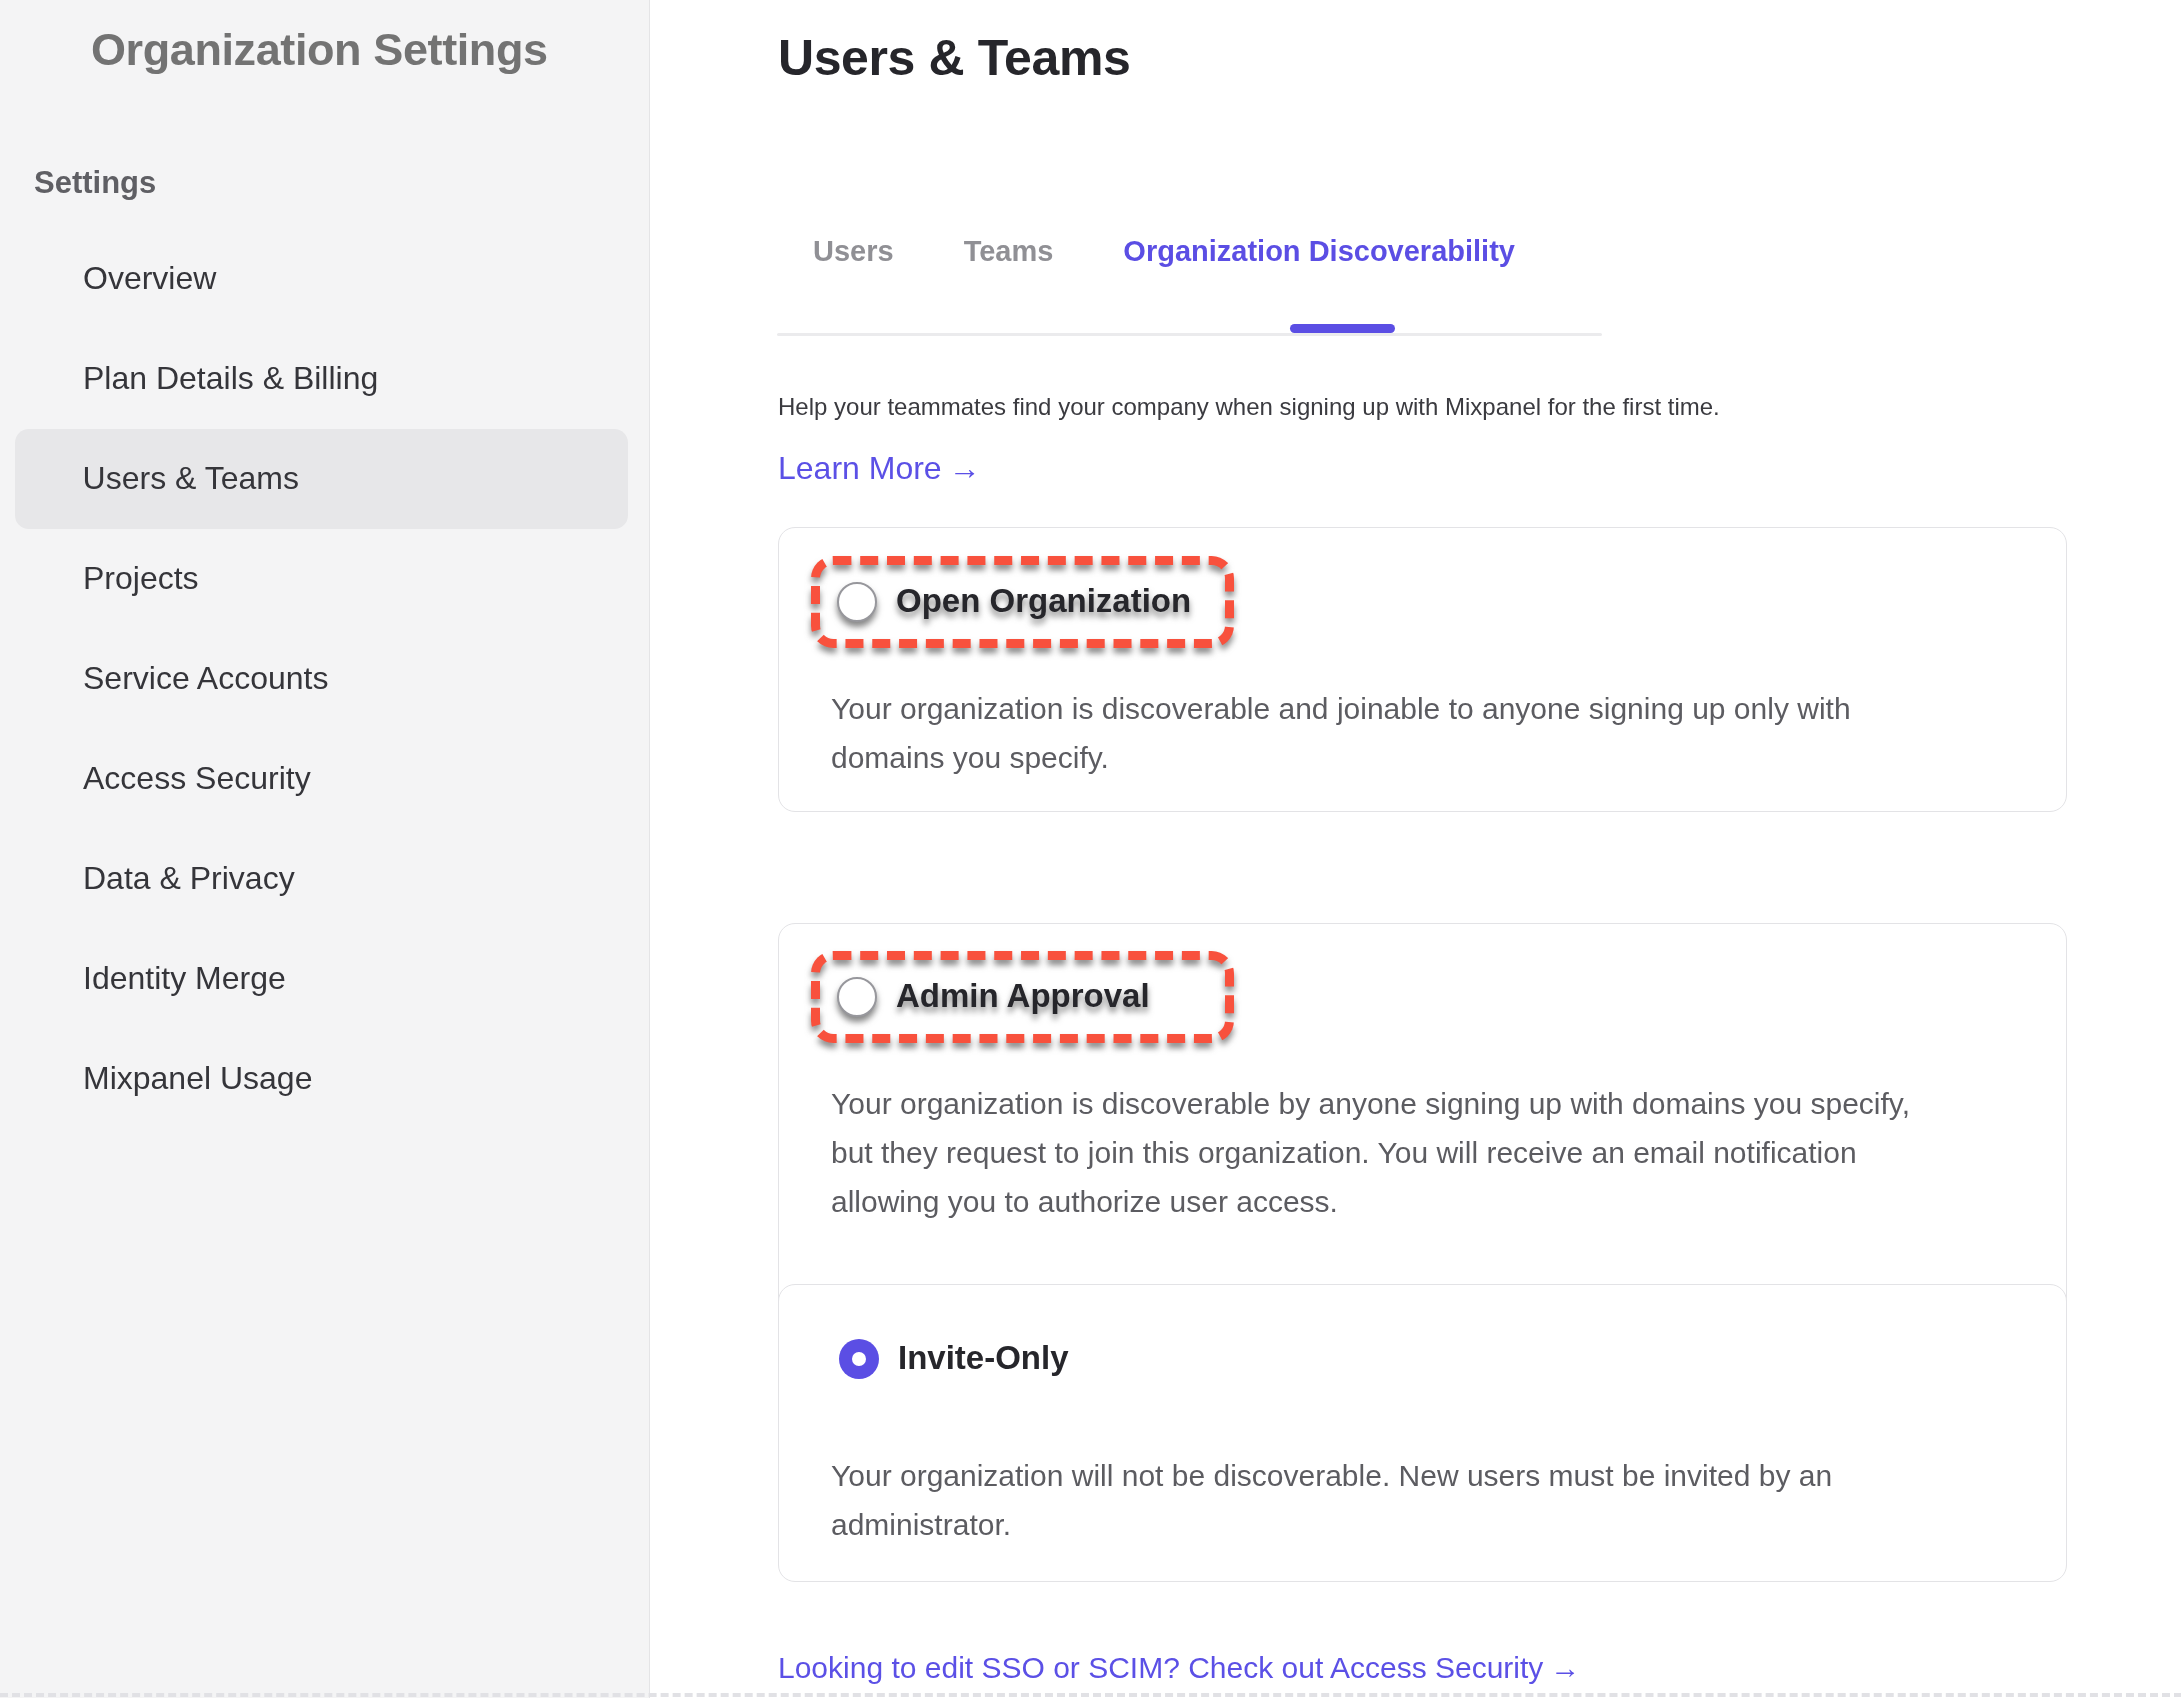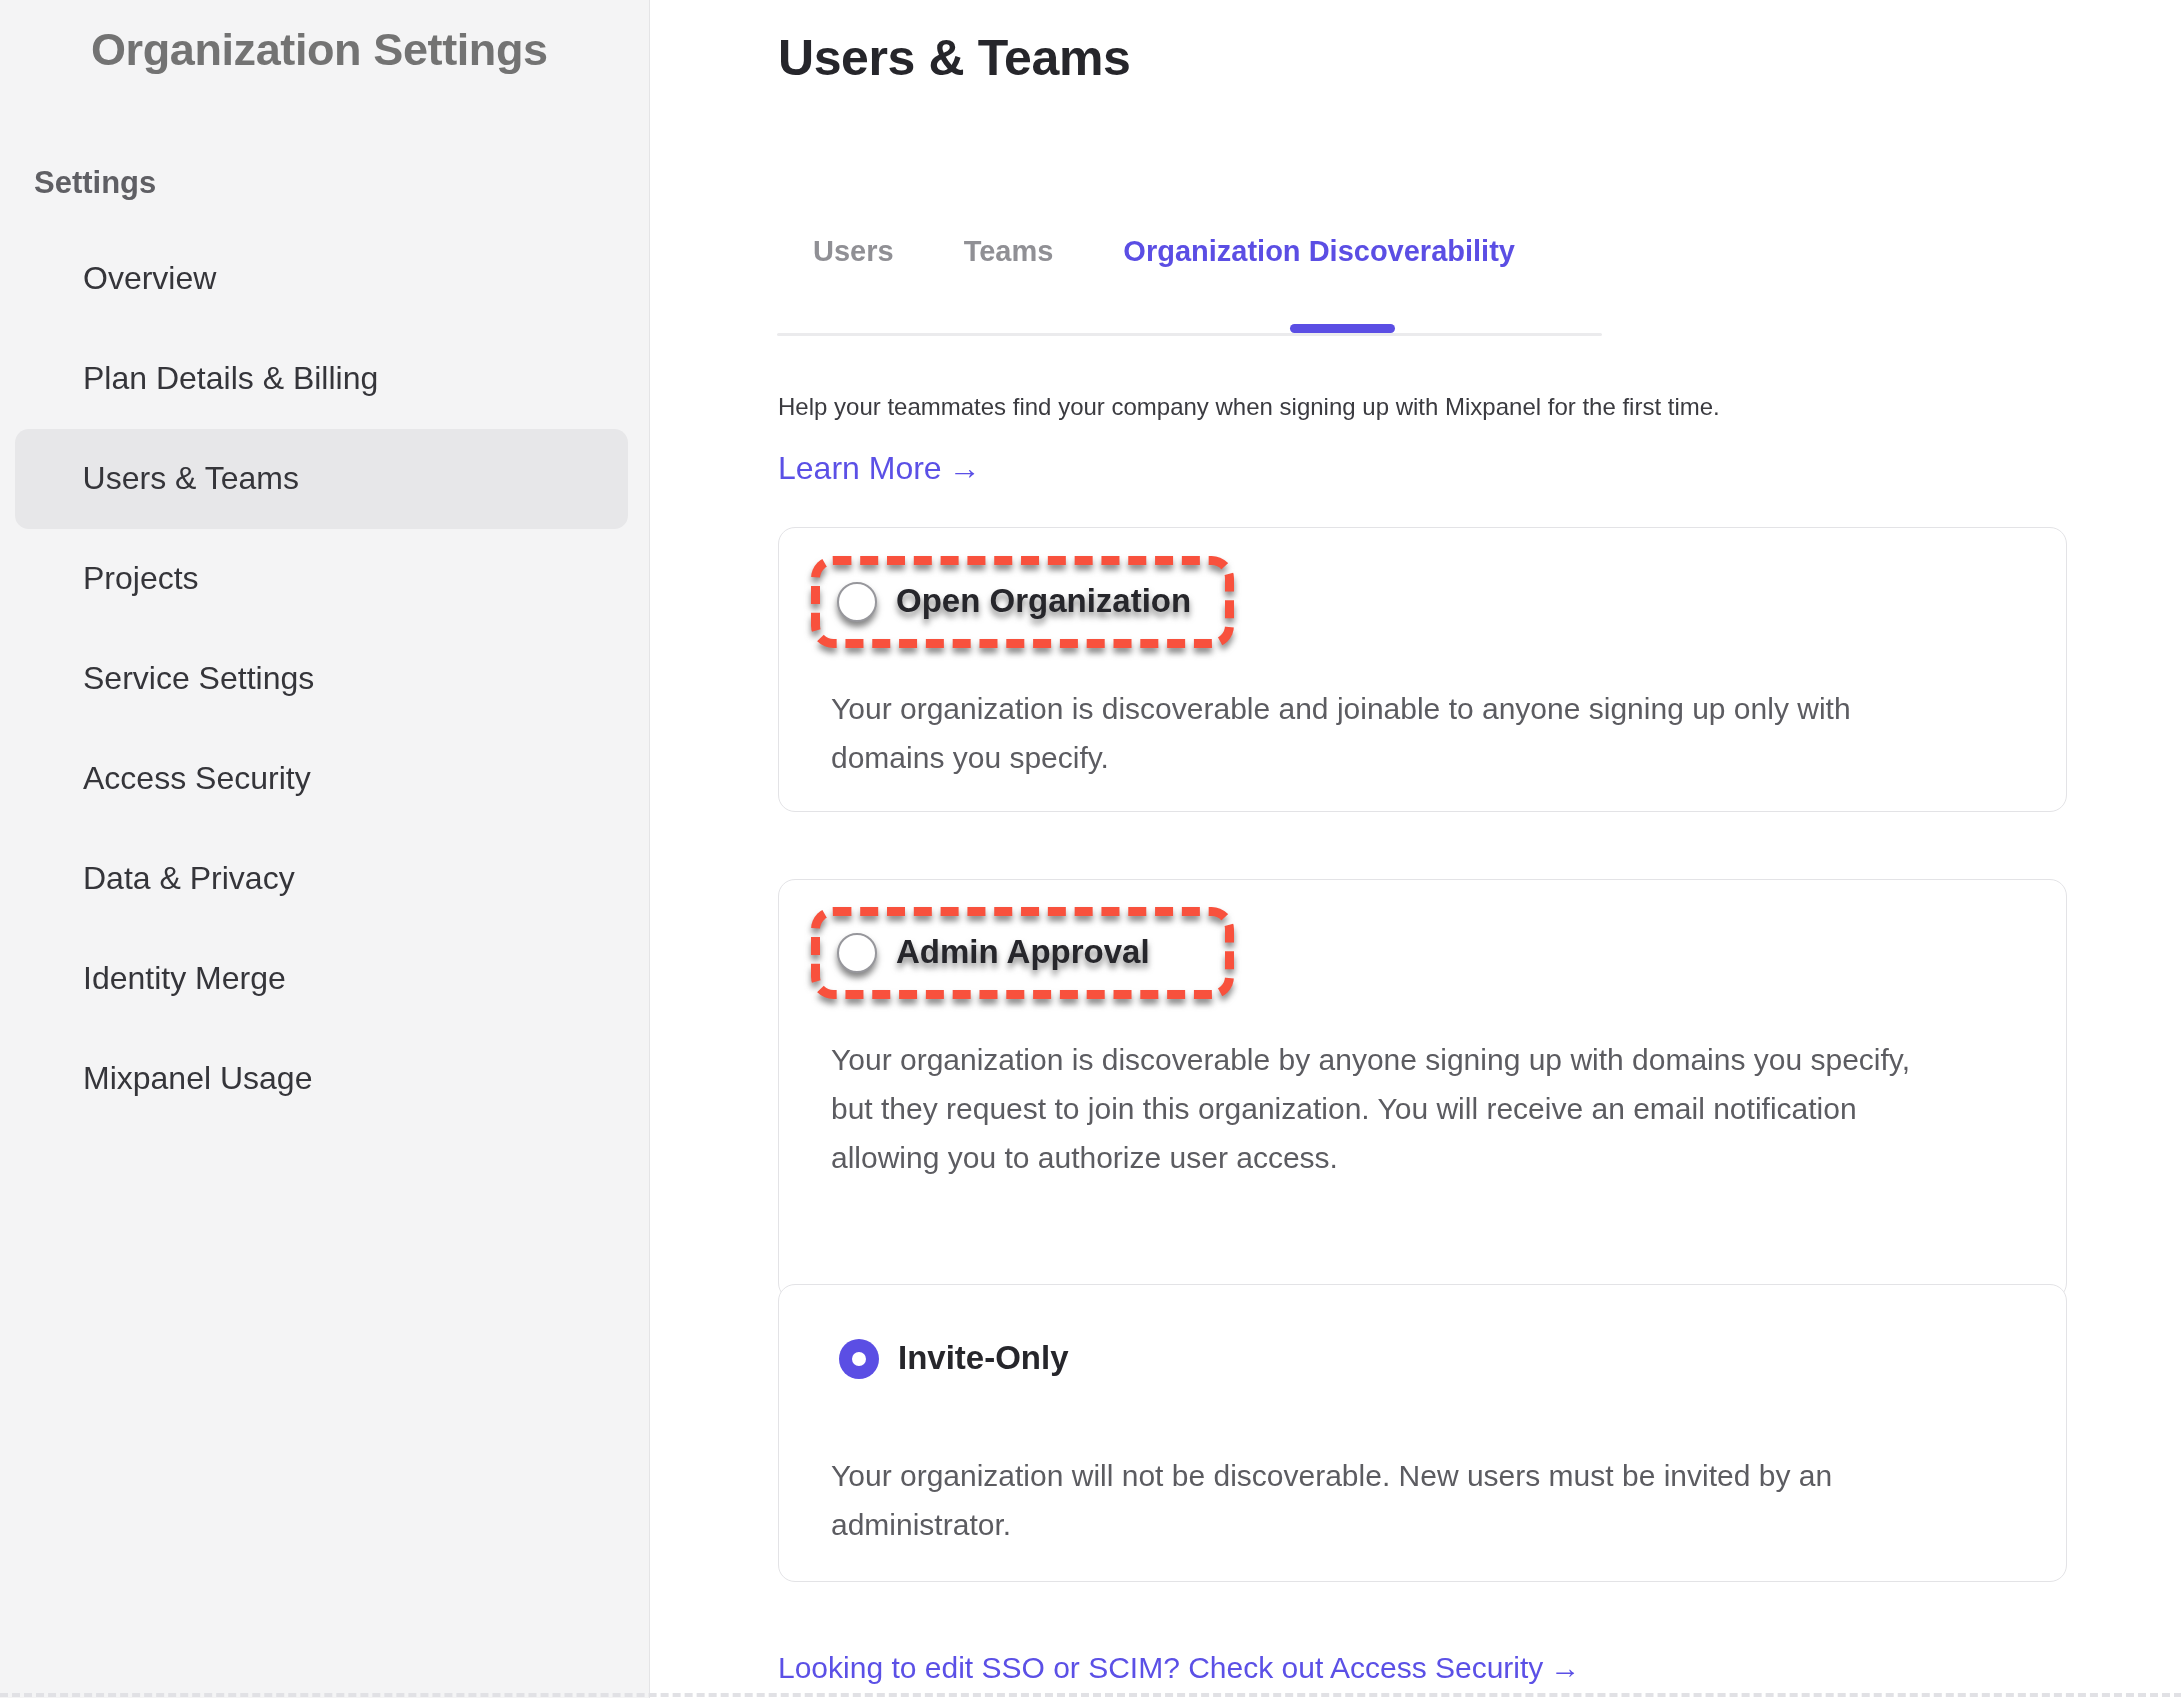--- a/index.html
+++ b/index.html
@@ -61,21 +61,21 @@
     line-height:43px; cursor:pointer;
   }
   .learn-more .arrow { margin-left:6.9px; }
 
   
   .card {
     position:absolute; left:126px; width:1289px;
     border:1.7px solid #e3e3e6; border-radius:17px; background:#ffffff;
   }
   .card-open    { top:527px;  height:285px; }
-  .card-admin   { top:879px; height:421px; }
+  .card-admin   { top:923px; height:421px; }
   .card-invite  { top:1284px; height:298px; }
 
   .highlight-annotation {
     margin:28px 0 0 32px; width:423px; height:92px;
     border:9.5px dashed #f8513d; border-radius:22.4px;
     display:flex; align-items:center; padding:0 17px;
     filter:drop-shadow(0 5.2px 3.4px rgba(55,55,55,0.6));
   }
   .card-admin .highlight-annotation { margin-top:27px; }
 
@@ -116,21 +116,21 @@
 <div class="app">
 
   <div class="sidebar">
     <div class="sidebar-title">Organization Settings</div>
     <div class="section-label">Settings</div>
     <div class="nav">
       <div class="nav-item">Overview</div>
       <div class="nav-item">Plan Details &amp; Billing</div>
       <div class="nav-item active">Users &amp; Teams</div>
       <div class="nav-item">Projects</div>
-      <div class="nav-item">Service Settings</div>
+      <div class="nav-item">Service Accounts</div>
       <div class="nav-item">Access Security</div>
       <div class="nav-item">Data &amp; Privacy</div>
       <div class="nav-item">Identity Merge</div>
       <div class="nav-item">Mixpanel Usage</div>
     </div>
   </div>
 
   <div class="main">
     <h1 class="page-title">Users &amp; Teams</h1>
 

